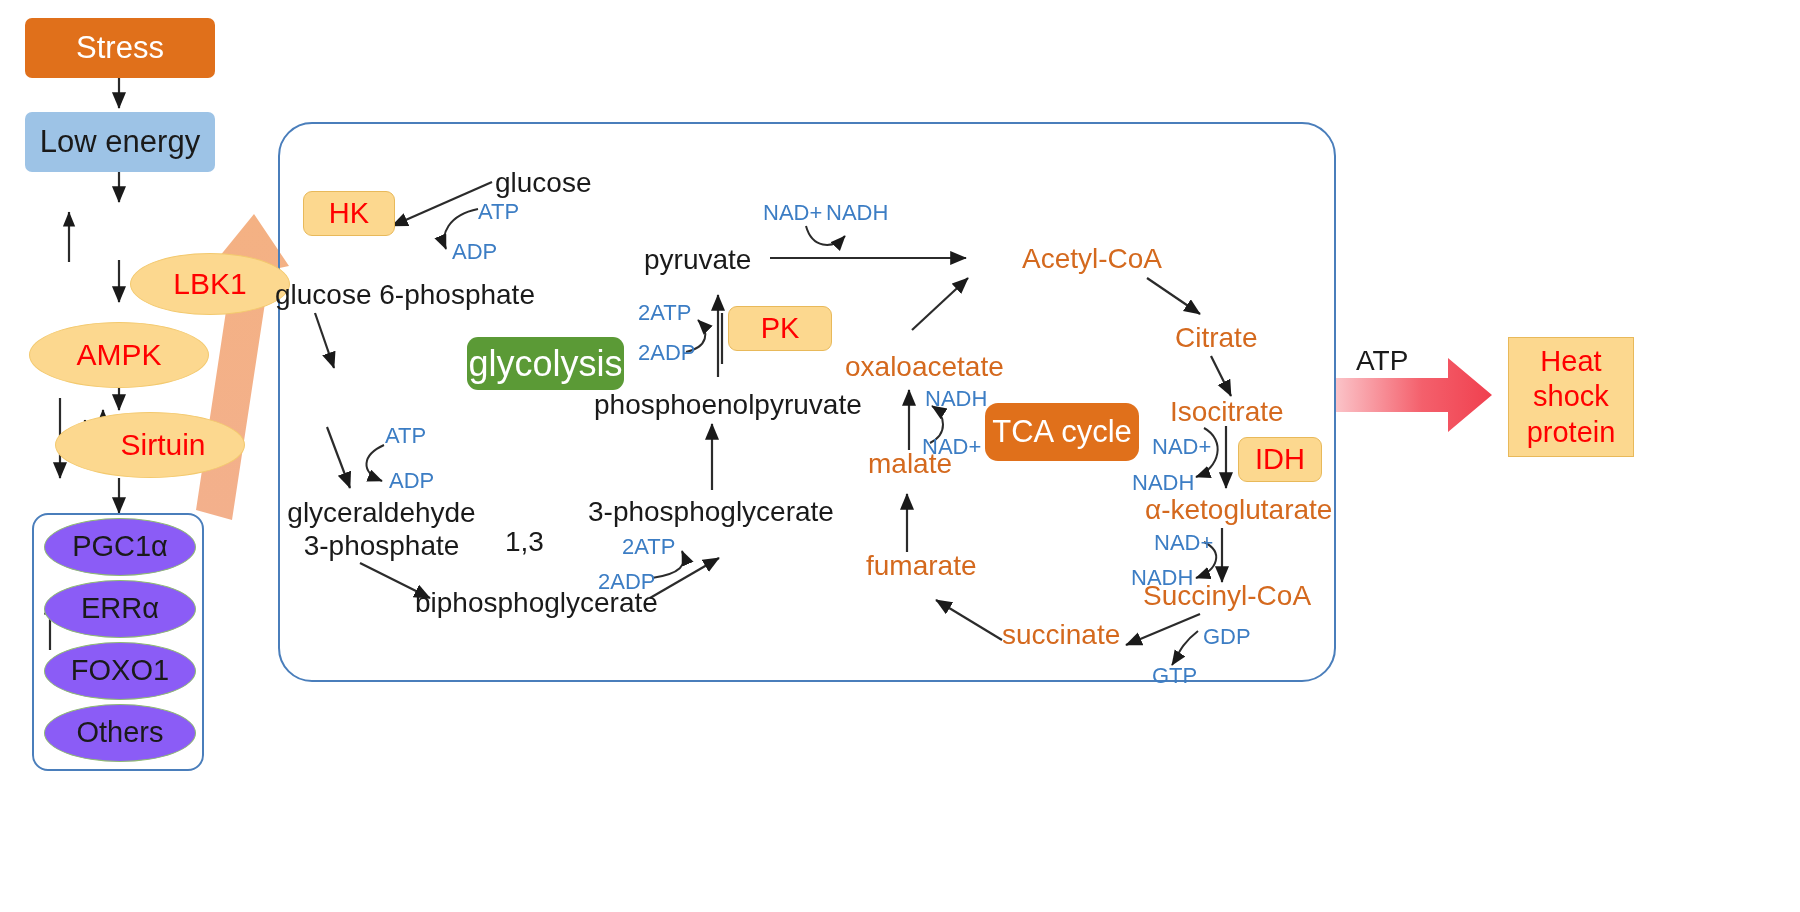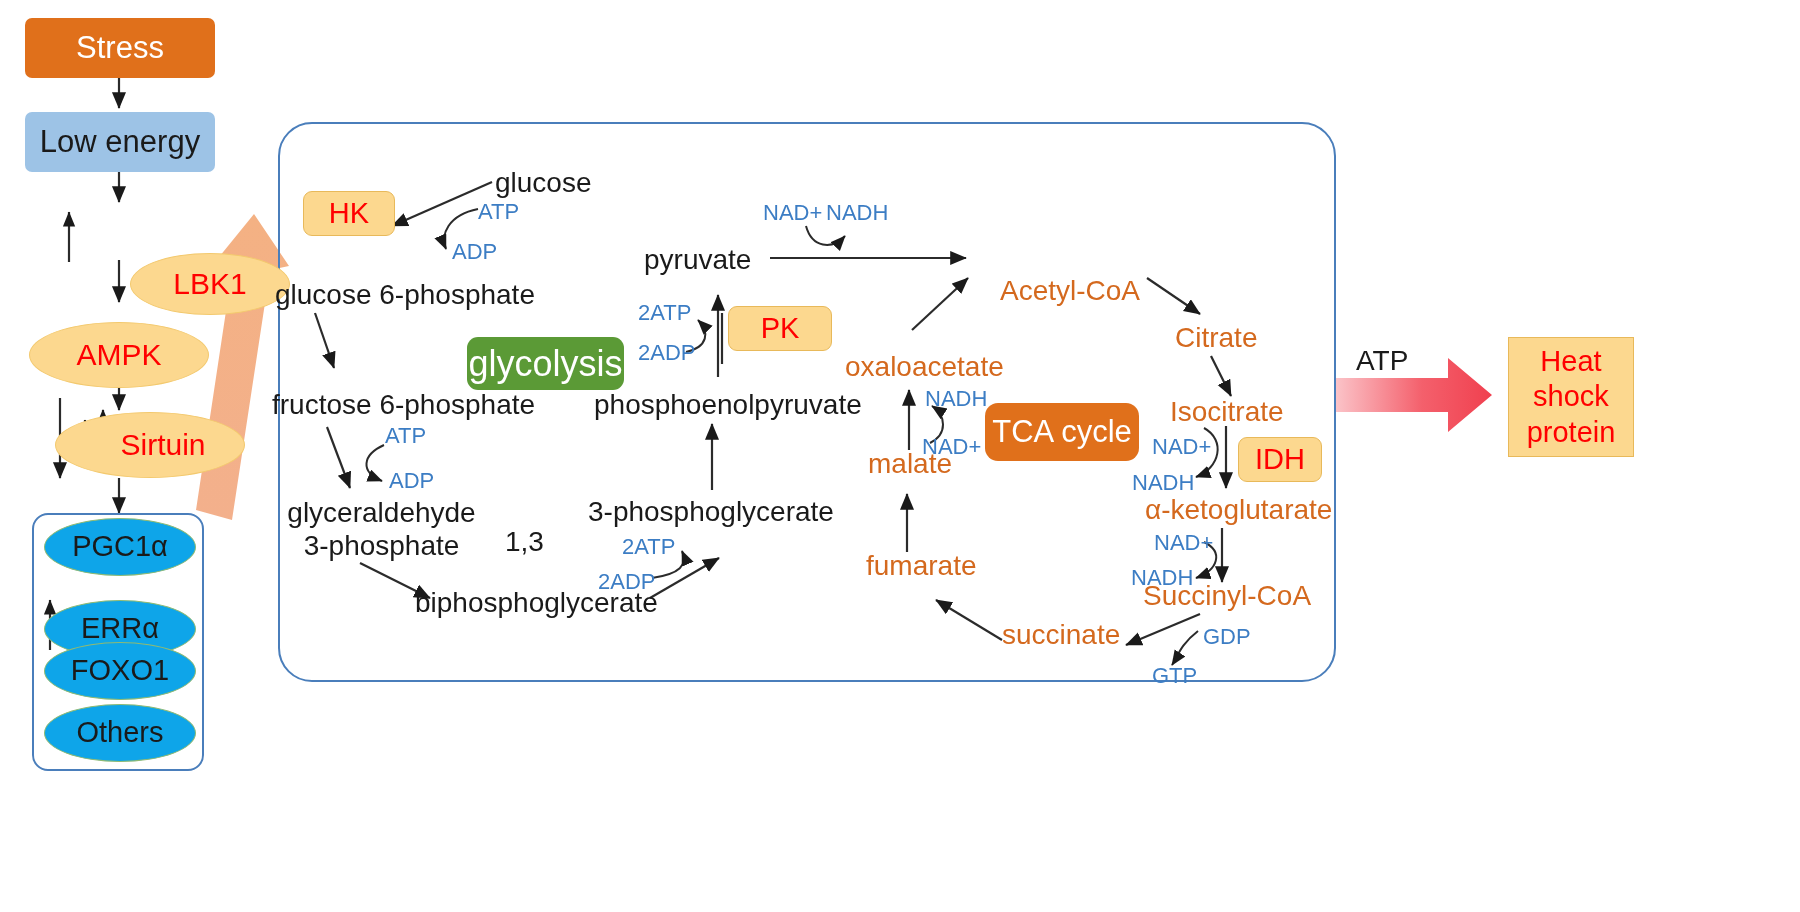--- a/index.html
+++ b/index.html
@@ -75,21 +75,21 @@
   }
   
   .ellipse-yellow {
     background: #FCD88F;
     border: 1px solid #F3C96E;
     border-radius: 50%;
     color: #FF0000;
     font-size: 30px;
   }
   .ellipse-green {
-    background: #0ea5e9;
+    background: #8b5cf6;
     border: 1px solid #8FBA73;
     border-radius: 50%;
     color: #1a1a1a;
     font-size: 29px;
   }
   
   .label {
     position: absolute;
     color: #1a1a1a;
     font-size: 28px;
@@ -250,21 +250,21 @@
     <span>AMPK</span>
   </div>
 
   <div class="node ellipse-yellow" style="left:55px; top:412px; width:190px; height:66px; padding-left:26px;">
     <span>Sirtuin</span>
   </div>
 
   <div class="node ellipse-green" style="left:44px; top:518px; width:152px; height:58px;">
     <span>PGC1α</span>
   </div>
-  <div class="node ellipse-green" style="left:44px; top:600px; width:152px; height:58px;text-align:center;">
+  <div class="node ellipse-green" style="left:44px; top:580px; width:152px; height:58px;text-align:center;">
     <span>ERRα</span>
   </div>
   <div class="node ellipse-green" style="left:44px; top:642px; width:152px; height:58px;">
     <span>FOXO1</span>
   </div>
   <div class="node ellipse-green" style="left:44px; top:704px; width:152px; height:58px;">
     <span>Others</span>
   </div>
 
   <div class="node box-enzyme" style="left:303px; top:191px; width:92px; height:45px;">
@@ -276,21 +276,20 @@
   </div>
 
   <div class="node box-glycolysis" style="left:467px; top:337px; width:157px; height:53px;">
     <span>glycolysis</span>
   </div>
 
   <div class="label" style="left:495px; top:154px;margin-top:12px;">glucose</div>
 
   <div class="label" style="left:275px; top:278px;">glucose 6-phosphate</div>
 
-  <div class="label" style="left:272px; top:388px;">fructose 6-phosphate</div>
 
   <div class="label center" style="left:279px; top:496px; width:205px;">glyceraldehyde 3-phosphate</div>
 
   <div class="label" style="left:505px; top:525px;">1,3</div>
 
   <div class="label" style="left:415px; top:586px;">biphosphoglycerate</div>
 
   <div class="label" style="left:588px; top:495px;">3-phosphoglycerate</div>
 
   <div class="label" style="left:594px; top:388px;">phosphoenolpyruvate</div>
@@ -313,21 +312,21 @@
   <div class="label-blue" style="left:826px; top:200px;">NADH</div>
 
   <div class="node box-tca" style="left:985px; top:403px; width:154px; height:58px;">
     <span>TCA cycle</span>
   </div>
 
   <div class="node box-enzyme" style="left:1238px; top:437px; width:84px; height:45px;">
     <span>IDH</span>
   </div>
 
-  <div class="label-orange" style="left:1000px; top:243px;margin-top:32px;">Acetyl-CoA</div>
+  <div class="label-orange" style="left:1022px; top:243px;">Acetyl-CoA</div>
 
   <div class="label-orange" style="left:1175px; top:322px;">Citrate</div>
 
   <div class="label-orange" style="left:1170px; top:396px;">Isocitrate</div>
 
   <div class="label-orange" style="left:1145px; top:494px;">α-ketoglutarate</div>
 
   <div class="label-orange" style="left:1143px; top:580px;">Succinyl-CoA</div>
 
   <div class="label-orange" style="left:1002px; top:619px;">succinate</div>

